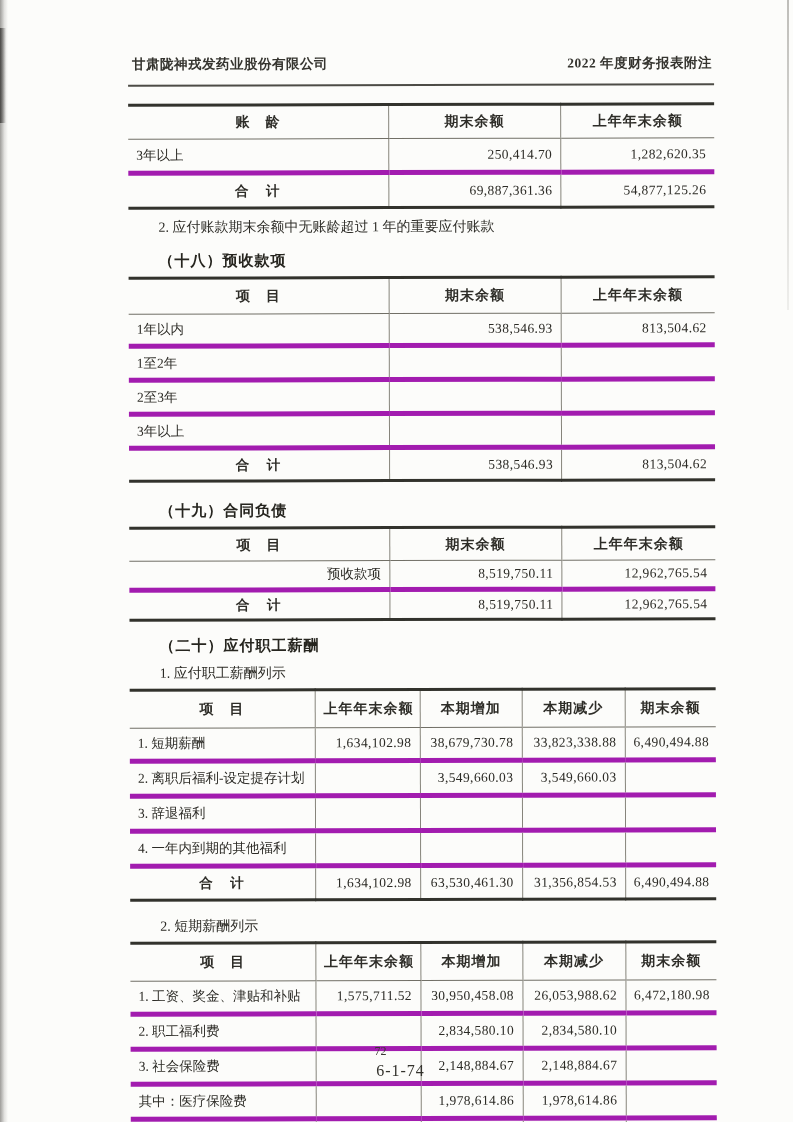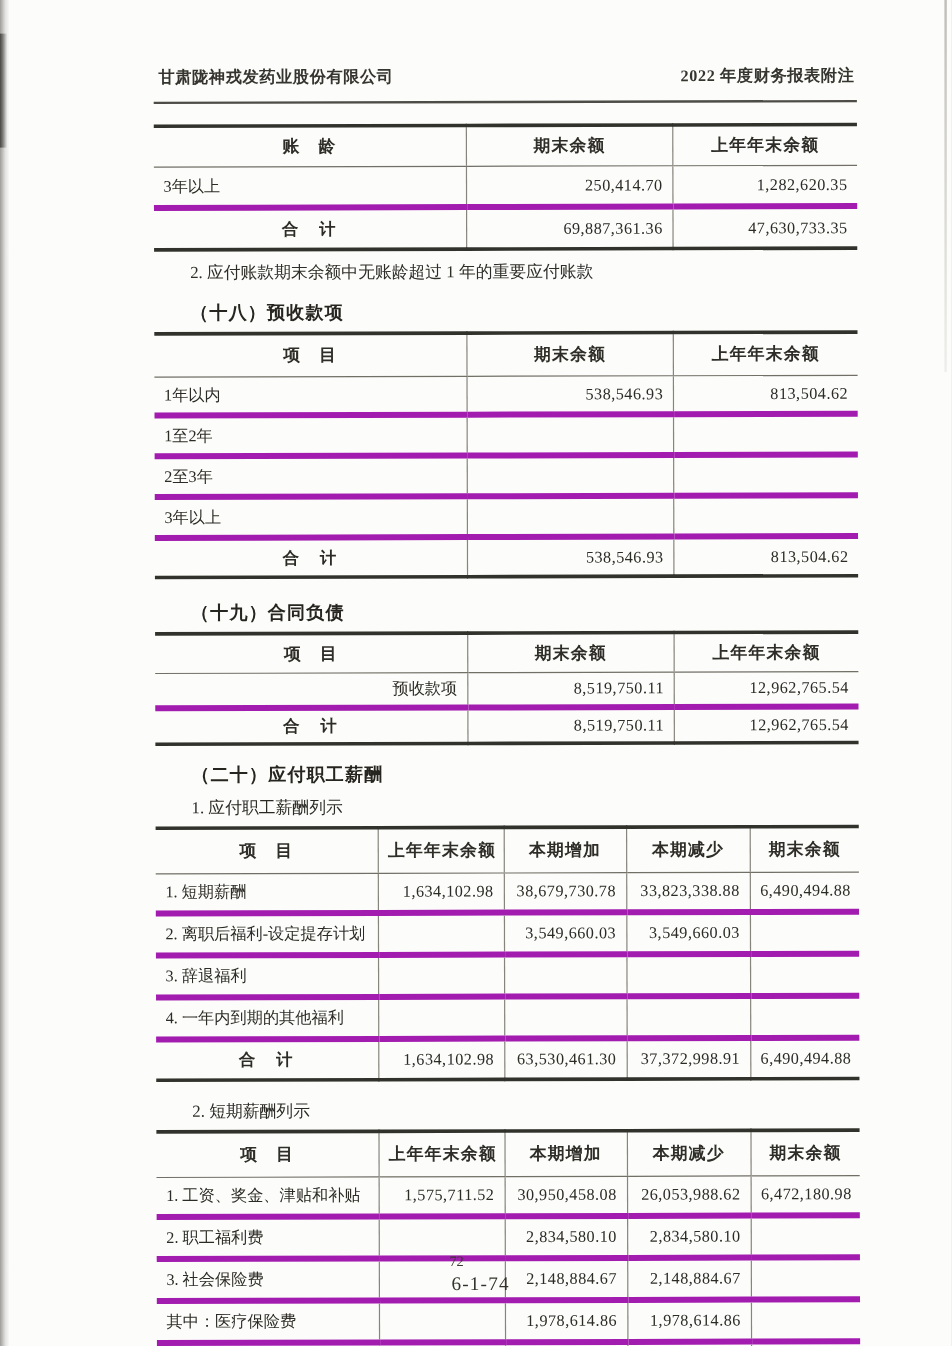--- a/index.html
+++ b/index.html
@@ -124,21 +124,21 @@
         </thead>
         <tbody>
           <tr>
             <td class="cell-label">3年以上</td>
             <td class="cell-num">250,414.70</td>
             <td class="cell-num">1,282,620.35</td>
           </tr>
           <tr>
             <td class="cell-label center">合　计</td>
             <td class="cell-num">69,887,361.36</td>
-            <td class="cell-num">47,630,733.35</td>
+            <td class="cell-num">54,877,125.26</td>
           </tr>
         </tbody>
       </table>
 
     <div class="note-line">2. 应付账款期末余额中无账龄超过 1 年的重要应付账款</div>
 
     <div class="sec-heading">（十八）预收款项</div>
 
     <table class="doc-table t-mid gap-s">
         <colgroup>
@@ -258,21 +258,21 @@
             <td class="cell-label">4. 一年内到期的其他福利</td>
             <td class="cell-num"></td>
             <td class="cell-num"></td>
             <td class="cell-num"></td>
             <td class="cell-num"></td>
           </tr>
           <tr>
             <td class="cell-label center">合　计</td>
             <td class="cell-num">1,634,102.98</td>
             <td class="cell-num">63,530,461.30</td>
-            <td class="cell-num">37,372,998.91</td>
+            <td class="cell-num">31,356,854.53</td>
             <td class="cell-num">6,490,494.88</td>
           </tr>
         </tbody>
       </table>
 
     <div class="sub-heading" style="margin-top:16px">2. 短期薪酬列示</div>
 
     <table class="doc-table t-big gap-s">
         <colgroup>
           <col style="width: 31.6%;">

